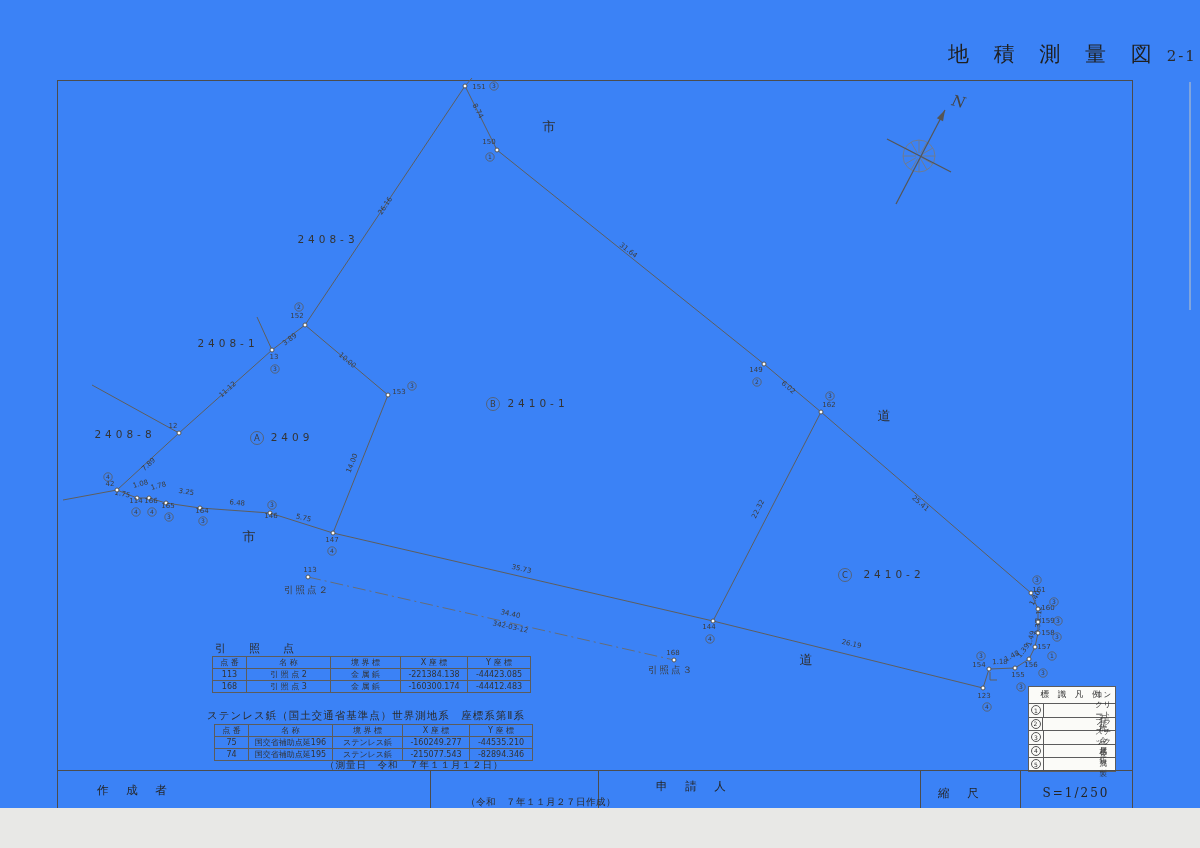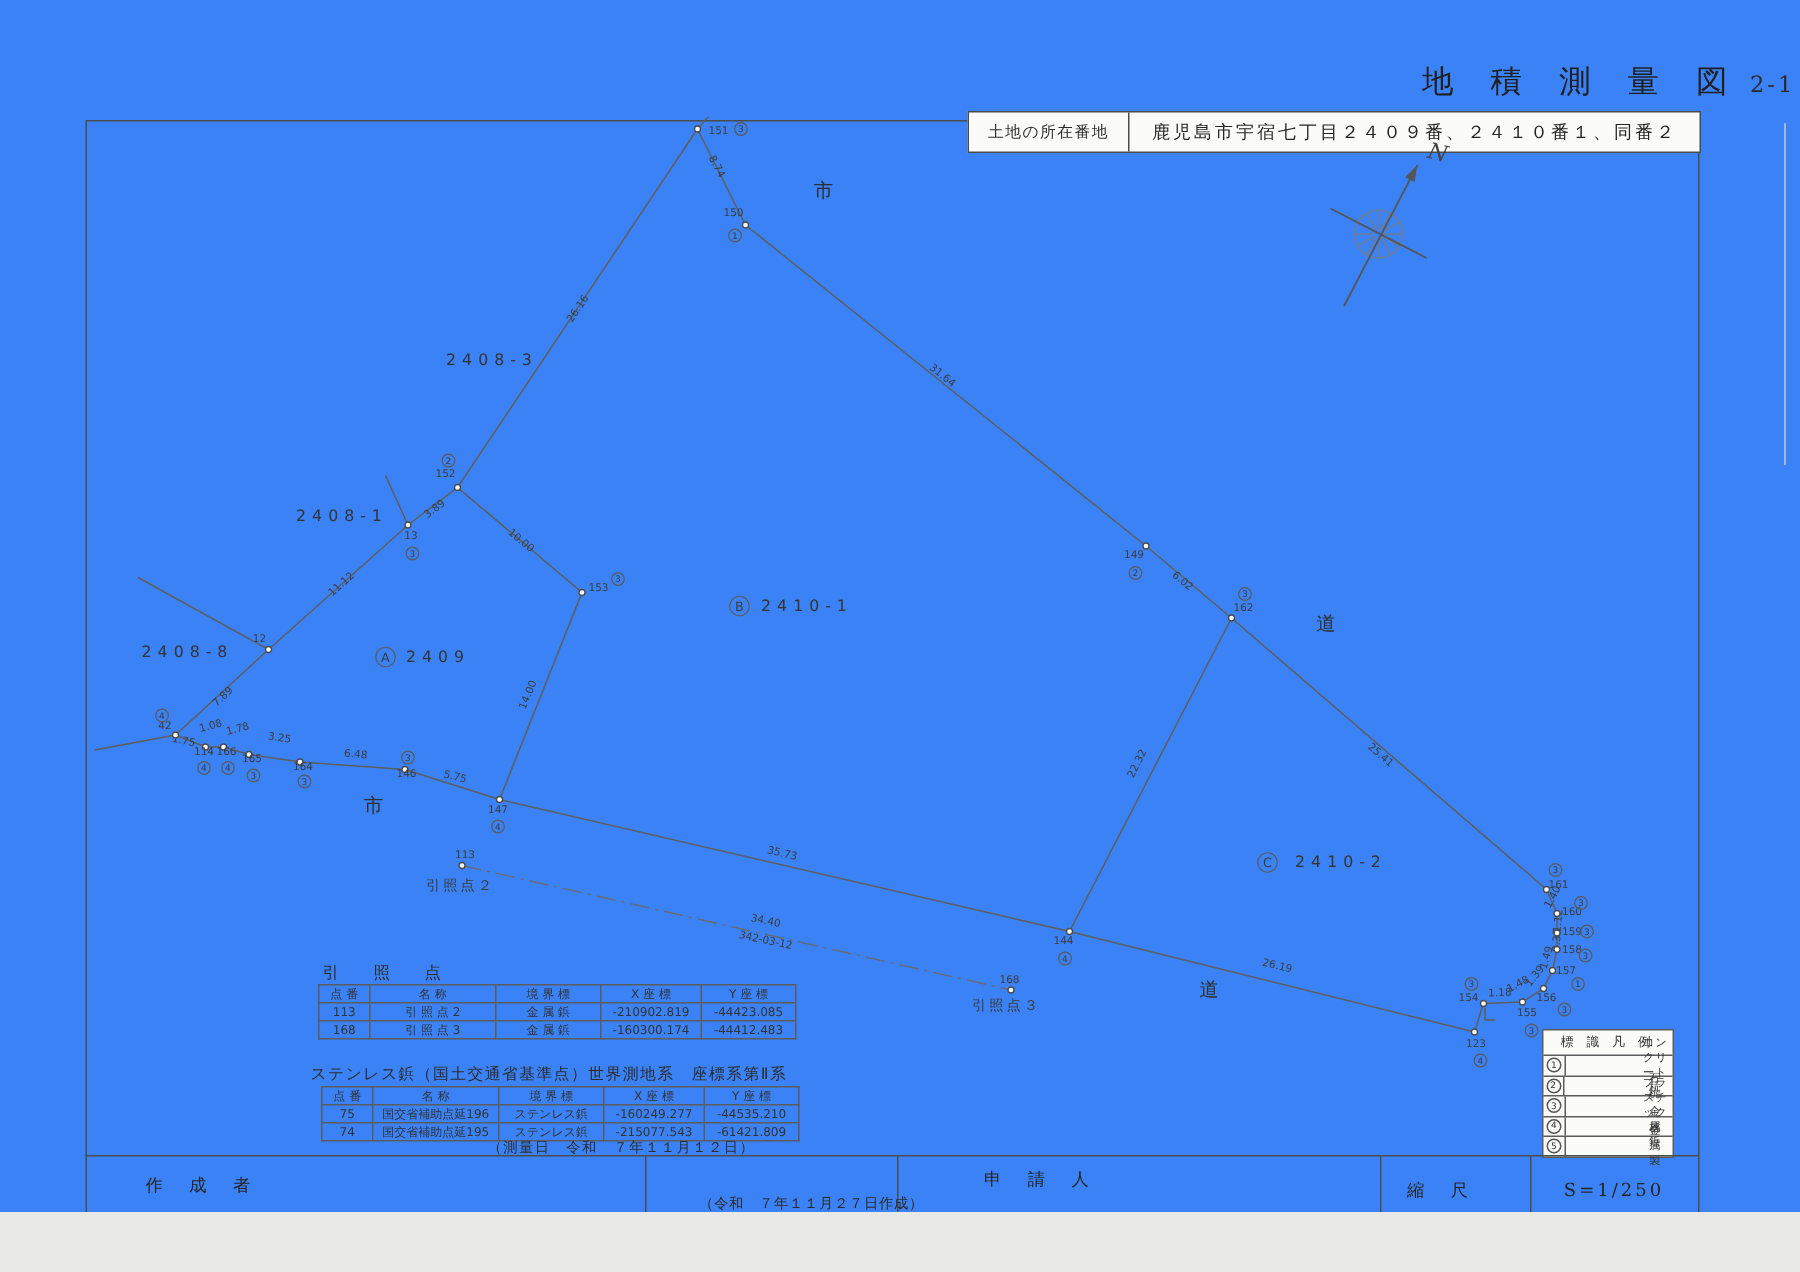--- a/index.html
+++ b/index.html
@@ -60,24 +60,20 @@
 <body>
 
 <div class="sheet">
 
   <div class="abs" style="left:948px;top:40px;white-space:nowrap;">
     <span class="doc-title">地 積 測 量 図</span><span class="sheet-no">2-1</span>
   </div>
 
   <div class="abs frame" style="left:57px;top:80px;width:1074px;height:733px;"></div>
 
-  <div class="abs addr-box" style="left:645px;top:74px;width:487px;height:26px;">
-    <div class="addr-label">土地の所在番地</div>
-    <div class="addr-value">鹿児島市宇宿七丁目２４０９番、２４１０番１、同番２</div>
-  </div>
 
   <svg id="map" class="abs" style="left:0;top:0;" width="1200" height="848" viewBox="0 0 1200 848">
       <polyline points="1190,82 1190,310" class="faint"></polyline>
       <polyline points="472,78 465,86" class="sline"></polyline>
       <polyline points="465,86 497,150" class="sline"></polyline>
       <polyline points="497,150 764,364" class="sline"></polyline>
       <polyline points="764,364 821,412" class="sline"></polyline>
       <polyline points="821,412 1031,593" class="sline"></polyline>
       <polyline points="1031,593 1038,609 1038,622 1038,633 1035,647 1029,659 1015,668 989,669" class="sline"></polyline>
       <polyline points="989,669 983,688" class="sline"></polyline>
@@ -277,21 +273,21 @@
       <td>点 番</td>
       <td>名 称</td>
       <td>境 界 標</td>
       <td>X 座 標</td>
       <td>Y 座 標</td>
     </tr>
     <tr>
       <td>113</td>
       <td>引 照 点 2</td>
       <td>金 属 鋲</td>
-      <td>-210902.819</td>
+      <td>-221384.138</td>
       <td>-44423.085</td>
     </tr>
     <tr>
       <td>168</td>
       <td>引 照 点 3</td>
       <td>金 属 鋲</td>
       <td>-160300.174</td>
       <td>-44412.483</td>
     </tr>
   </tbody>
@@ -319,21 +315,21 @@
       <td>国交省補助点延196</td>
       <td>ステンレス鋲</td>
       <td>-160249.277</td>
       <td>-44535.210</td>
     </tr>
     <tr>
       <td>74</td>
       <td>国交省補助点延195</td>
       <td>ステンレス鋲</td>
       <td>-215077.543</td>
-      <td>-61421.809</td>
+      <td>-82894.346</td>
     </tr>
   </tbody>
     </table>
   <div class="abs note" style="left:325px;top:759px;">（測量日　令和　７年１１月１２日）</div>
 
   <div class="abs legend" style="left:1028px;top:686px;">
     <div class="title">標 識 凡 例</div>
     <div class="row">
       <div class="dg">
           <span class="circ">1</span>

